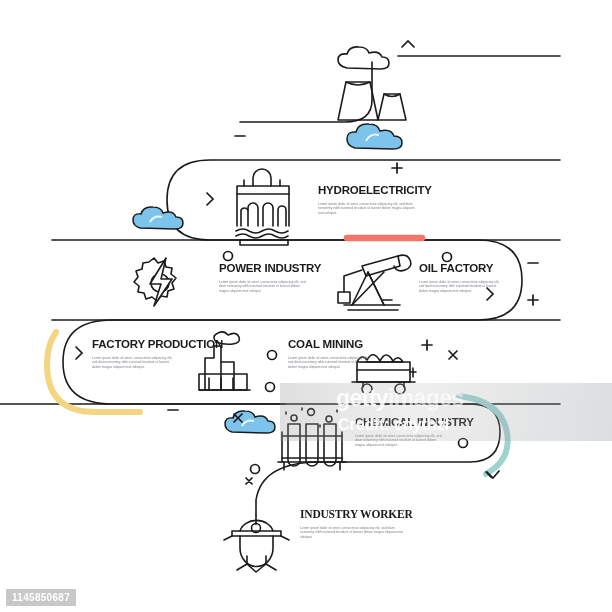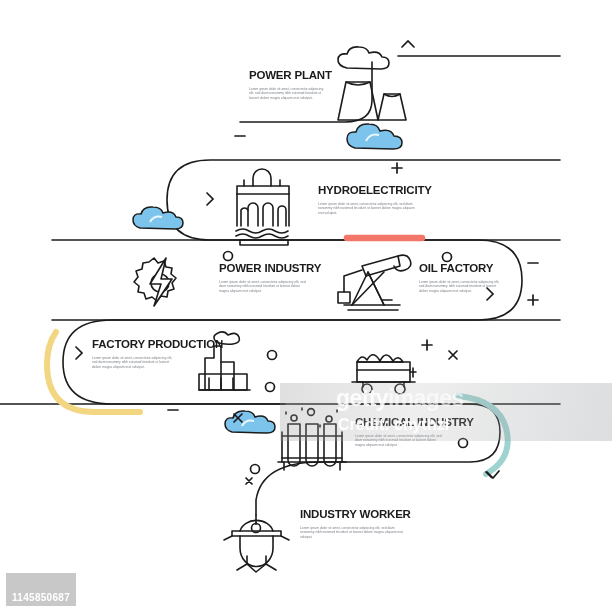--- a/index.html
+++ b/index.html
@@ -58,21 +58,21 @@
 
   .b-coal { left: 288px; top: 339px; width: 92px; }
   .b-coal .ttl { font-size: 11.5px; }
   .b-coal .body { font-size: 3.3px; width: 84px; }
 
   .b-chem { left: 355px; top: 417px; width: 96px; }
   .b-chem .ttl { font-size: 11.5px; }
   .b-chem .body { font-size: 3.3px; width: 90px; }
 
   .b-worker { left: 300px; top: 509px; width: 110px; }
-  .b-worker .ttl { font-size: 11.5px; }
+  .b-worker .ttl { font-size: 11.5px; font-family: Liberation Serif, serif; }
   .b-worker .body { font-size: 3.3px; width: 104px; }
 
   
   #wm {
     position: absolute;
     left: 0; top: 0; width: 548px; height: 612px;
     pointer-events: none;
   }
   #wm-band {
     position: absolute;
@@ -101,21 +101,21 @@
     color: rgba(255,255,255,0.95);
     white-space: nowrap;
   }
   #idbadge {
     position: absolute;
     left: 6px; bottom: 6px;
     background: #c8c8c8;
     color: #ffffff;
     font-size: 10px;
     font-weight: bold;
-    padding: 19px 6px 3px 6px;
+    padding: 3px 6px 3px 6px;
     letter-spacing: 0.3px;
   }
 </style>
 </head>
 <body>
 
 <div id="stage">
 
   <svg id="pathlayer" viewBox="0 0 612 612">
     <g fill="none" stroke="#1b1b1b" stroke-width="1.6" stroke-linecap="round">
@@ -273,24 +273,20 @@
 
       <circle cx="228" cy="256" r="4.5"></circle>
       <circle cx="272" cy="355" r="4.5"></circle>
       <circle cx="447" cy="257" r="4.5"></circle>
       <circle cx="270" cy="387" r="4.5"></circle>
       <circle cx="463" cy="443" r="4.5"></circle>
       <circle cx="255" cy="469" r="4.5"></circle>
     </g>
   </svg>
 
-  <div class="block b-power-plant">
-    <div class="ttl">POWER PLANT</div>
-    <div class="body">Lorem ipsum dolor sit amet, consectetur adipiscing elit, sed diam nonummy nibh euismod tincidunt ut laoreet dolore magna aliquam erat volutpat.</div>
-  </div>
 
   <div class="block b-hydro">
     <div class="ttl">HYDROELECTRICITY</div>
     <div class="body">Lorem ipsum dolor sit amet, consectetur adipiscing elit, sed diam nonummy nibh euismod tincidunt ut laoreet dolore magna aliquam erat volutpat.</div>
   </div>
 
   <div class="block b-powind">
     <div class="ttl">POWER INDUSTRY</div>
     <div class="body">Lorem ipsum dolor sit amet, consectetur adipiscing elit, sed diam nonummy nibh euismod tincidunt ut laoreet dolore magna aliquam erat volutpat.</div>
   </div>
@@ -298,20 +294,24 @@
   <div class="block b-oil">
     <div class="ttl">OIL FACTORY</div>
     <div class="body">Lorem ipsum dolor sit amet, consectetur adipiscing elit, sed diam nonummy nibh euismod tincidunt ut laoreet dolore magna aliquam erat volutpat.</div>
   </div>
 
   <div class="block b-factory">
     <div class="ttl">FACTORY PRODUCTION</div>
     <div class="body">Lorem ipsum dolor sit amet, consectetur adipiscing elit, sed diam nonummy nibh euismod tincidunt ut laoreet dolore magna aliquam erat volutpat.</div>
   </div>
 
+  <div class="block b-coal">
+    <div class="ttl">COAL MINING</div>
+    <div class="body">Lorem ipsum dolor sit amet, consectetur adipiscing elit, sed diam nonummy nibh euismod tincidunt ut laoreet dolore magna aliquam erat volutpat.</div>
+  </div>
 
   <div class="block b-chem">
     <div class="ttl">CHEMICAL INDUSTRY</div>
     <div class="body">Lorem ipsum dolor sit amet, consectetur adipiscing elit, sed diam nonummy nibh euismod tincidunt ut laoreet dolore magna aliquam erat volutpat.</div>
   </div>
 
   <div class="block b-worker">
     <div class="ttl">INDUSTRY WORKER</div>
     <div class="body">Lorem ipsum dolor sit amet, consectetur adipiscing elit, sed diam nonummy nibh euismod tincidunt ut laoreet dolore magna aliquam erat volutpat.</div>
   </div>

